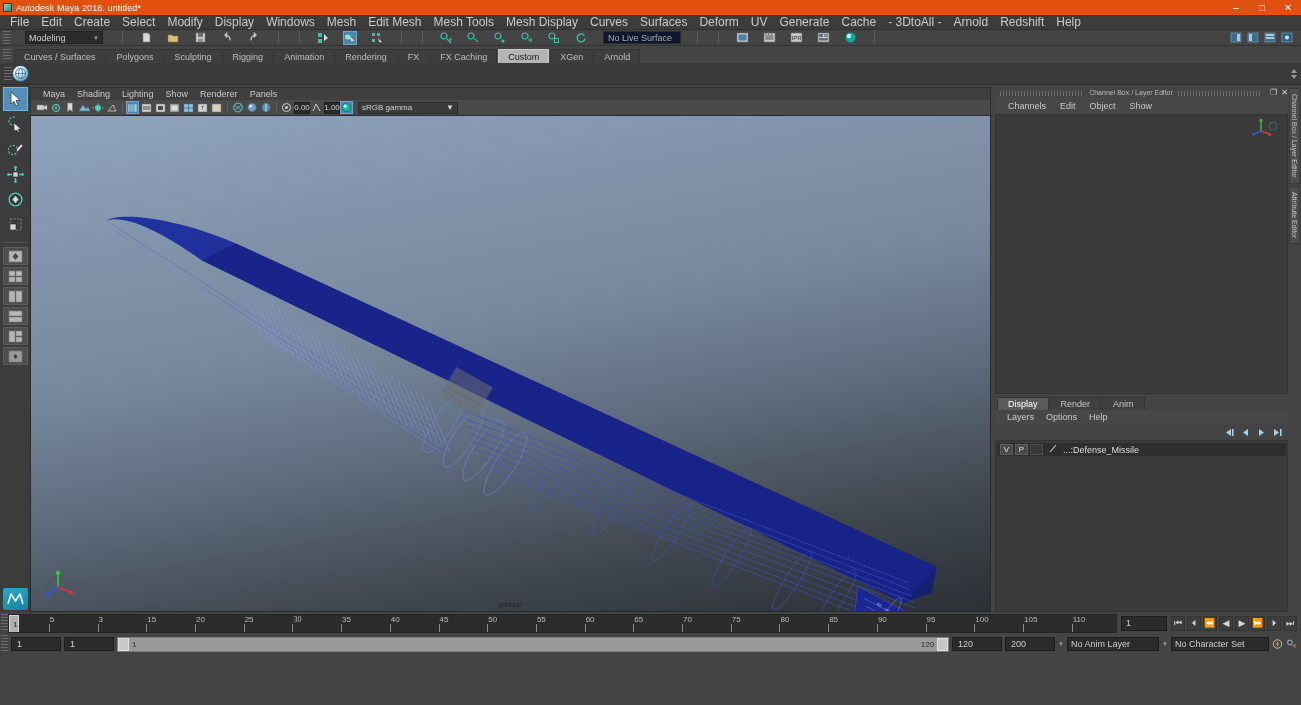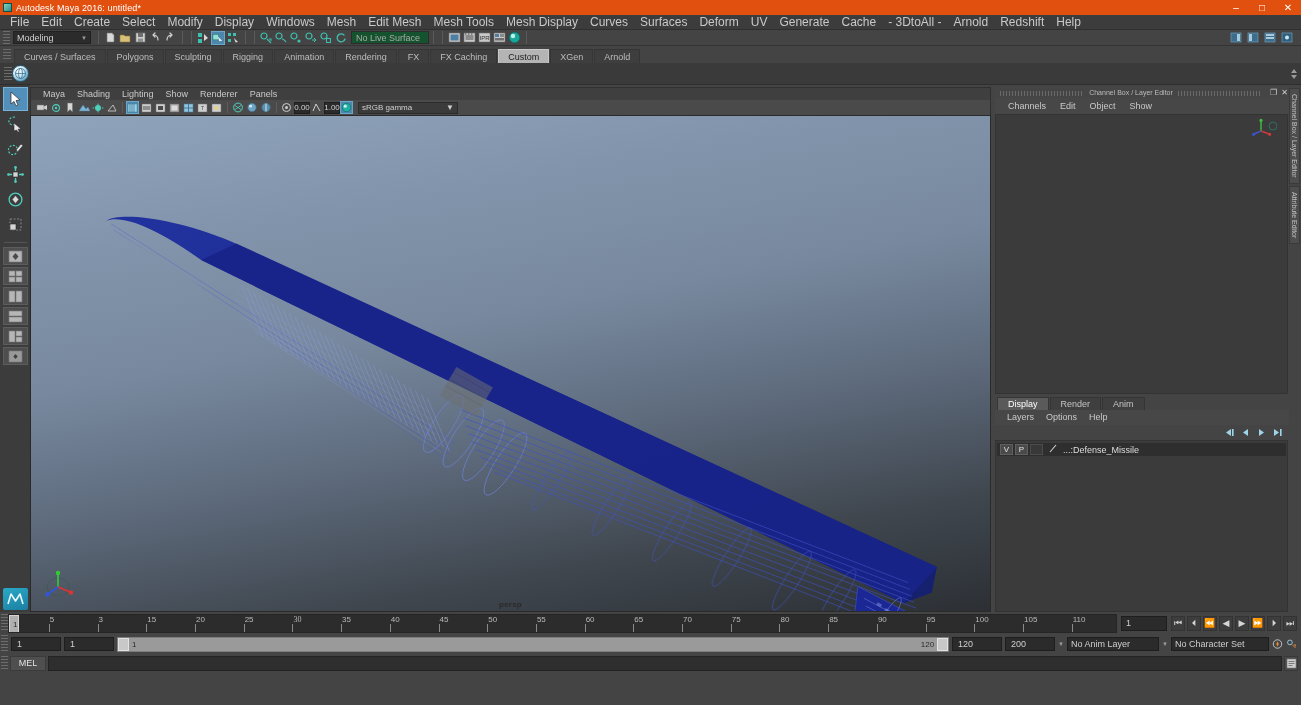--- a/index.html
+++ b/index.html
@@ -28,41 +28,41 @@
   .wbtn{ width:26px;height:15px;display:flex;align-items:center;justify-content:center;
          color:#fff;font-size:10px;}
 
   
   .menubar{ height:15px; background:#3c3c3c; display:flex; align-items:center;
             padding-left:4px; border-bottom:1px solid #2f2f2f;}
   .menubar .mi{ padding:0 6px; font-size:12px; color:#c9c9c9; line-height:15px; white-space:nowrap;}
 
   
   .statusline{
-    height:16px; background:#444444; display:flex; align-items:center; gap:0px;
+    height:16px; background:#444444; display:flex; align-items:center; gap:12px;
     padding:0 2px; border-bottom:1px solid #333;
   }
   .grip{ width:7px; height:14px;
     background:repeating-linear-gradient(to bottom,#6d6d6d 0 1px,transparent 1px 3px);
     margin:0 3px 0 1px; flex:0 0 auto;}
   .combo{
     height:13px; min-width:78px; background:#2b2b2b; border:1px solid #212121;
     display:flex; align-items:center; justify-content:space-between;
     padding:0 3px; font-size:9px; color:#cfcfcf; margin-right:3px;
   }
   .combo .cv{ overflow:hidden; white-space:nowrap;}
   .combo .carr{ font-size:6px; color:#9a9a9a; margin-left:4px;}
   .sep{ width:1px;height:13px;background:#5a5a5a;margin:0 4px;flex:0 0 auto;}
   .tbtn{
     width:14px;height:14px;display:flex;align-items:center;justify-content:center;
     flex:0 0 auto; margin-right:1px; position:relative;
   }
   .tbtn.on{ background:#4c88ad; border:1px solid #6ba7c9;}
   .livefield{
-    height:13px; width:78px; background:#14532d; border:1px solid #2c2c2c;
+    height:13px; width:78px; background:#0f172a; border:1px solid #2c2c2c;
     font-size:9px;color:#a9a9a9; display:flex;align-items:center;padding-left:4px;
     margin-left:2px;
   }
   .sbright{ margin-left:auto; display:flex; align-items:center; gap:2px; padding-right:4px;}
 
   
   .shelftabs{
     height:17px; background:#444444; display:flex; align-items:flex-end;
     padding-left:14px; position:relative;
   }
@@ -1002,25 +1002,14 @@
         </svg>
     </div>
     <div class="lbtn" style="margin-right:4px;">
       <svg width="14" height="14" viewBox="0 0 14 14">
           <circle cx="5" cy="5" r="3" fill="none" stroke="#9ed4e8" stroke-width="1.1"></circle>
           <path d="M8 8l4 4M10 8h2v2" stroke="#e08b3a" stroke-width="1.2" fill="none"></path>
         </svg>
     </div>
   </div>
 
-  <div class="melrow">
-    <div class="melgrip"></div>
-    <div class="mellbl">MEL</div>
-    <input class="melinput" value="" style="">
-    <div class="melbtn">
-      <svg width="11" height="11" viewBox="0 0 11 11">
-          <rect x="1" y="1" width="9" height="9" fill="#cfcfcf" stroke="#7a7a7a" stroke-width=".6"></rect>
-          <path d="M2.5 3.5h6M2.5 5.5h6M2.5 7.5h4" stroke="#555" stroke-width=".7"></path>
-        </svg>
-    </div>
-  </div>
 
 </div>
 
 </body></html>

